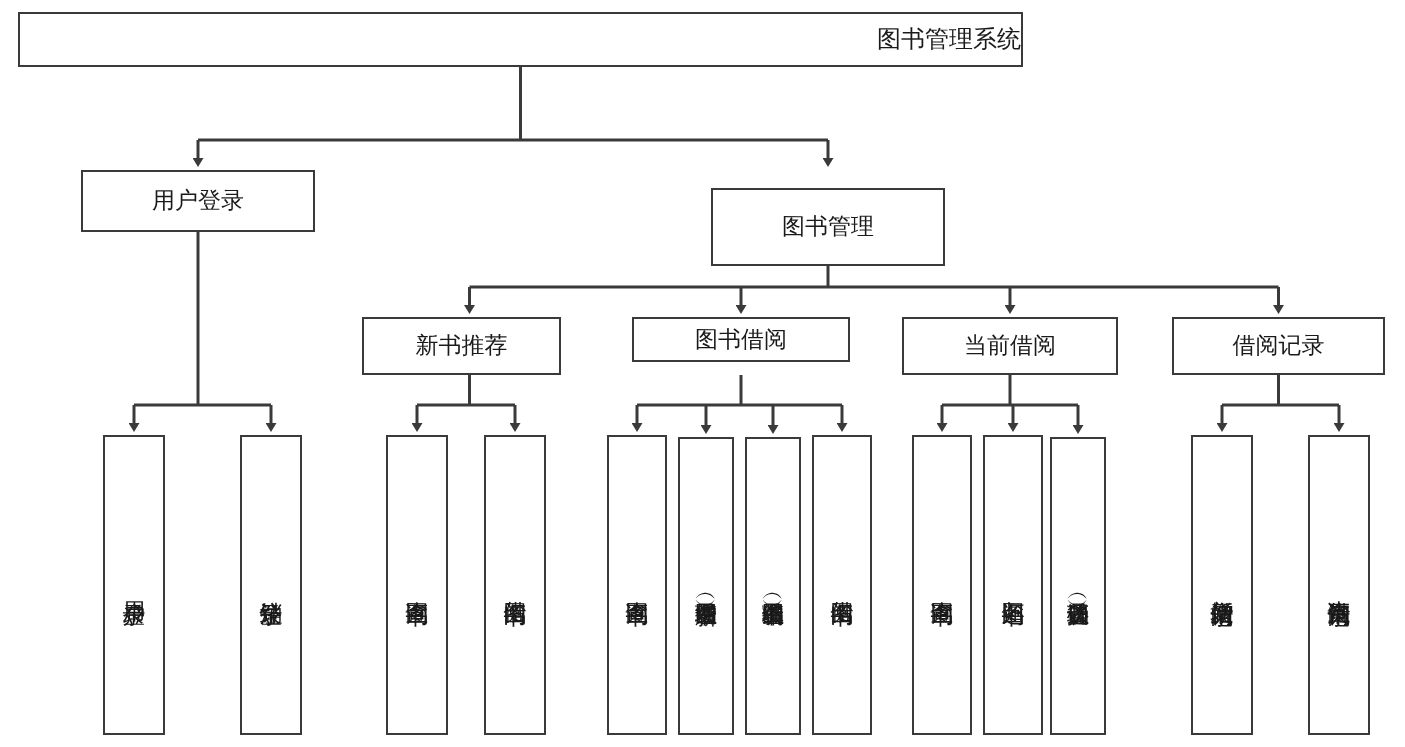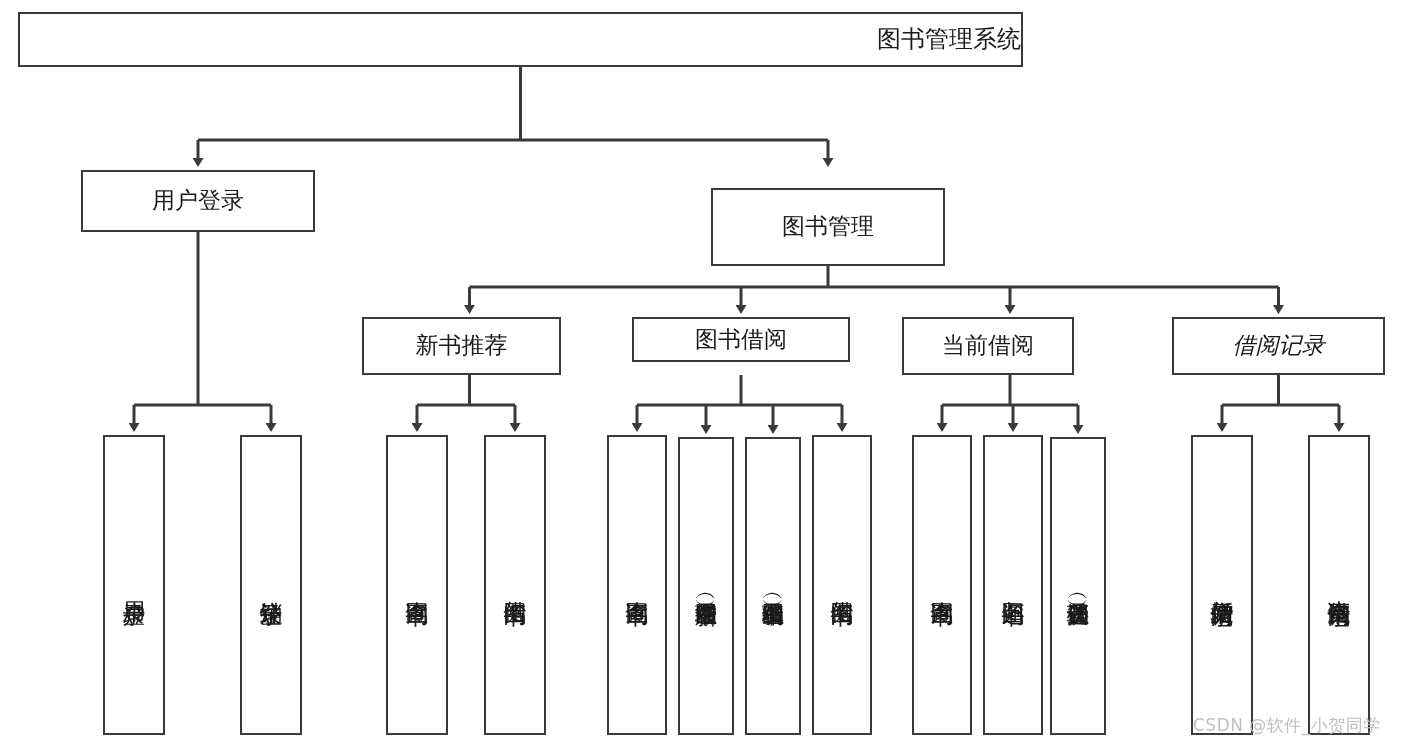--- a/index.html
+++ b/index.html
@@ -126,24 +126,24 @@
       </div>
       <div class="node horizontal" style="left: 711px; top: 188px; width: 234px; height: 78px;">
         <span class="label">图书管理</span>
       </div>
       <div class="node horizontal" style="left: 362px; top: 317px; width: 199px; height: 58px;">
         <span class="label">新书推荐</span>
       </div>
       <div class="node horizontal" style="left: 632px; top: 317px; width: 218px; height: 45px;">
         <span class="label">图书借阅</span>
       </div>
-      <div class="node horizontal" style="left: 902px; top: 317px; width: 172px; height: 58px;">
+      <div class="node horizontal" style="left: 902px; top: 317px; width: 216px; height: 58px;">
         <span class="label">当前借阅</span>
       </div>
-      <div class="node horizontal" style="left: 1172px; top: 317px; width: 213px; height: 58px; font-style: italic;">
+      <div class="node horizontal" style="left: 1172px; top: 317px; width: 213px; height: 58px;">
         <span class="label">借阅记录</span>
       </div>
       <div class="node vertical" style="left: 103px; top: 435px; width: 62px; height: 300px;">
         <span class="label">用户登录</span>
       </div>
       <div class="node vertical" style="left: 240px; top: 435px; width: 62px; height: 300px;">
         <span class="label">注销登录</span>
       </div>
       <div class="node vertical" style="left: 386px; top: 435px; width: 62px; height: 300px;">
         <span class="label">查询图书</span>
@@ -173,14 +173,13 @@
         <span class="label">确认归还（管理员）</span>
       </div>
       <div class="node vertical" style="left: 1191px; top: 435px; width: 62px; height: 300px;">
         <span class="label">新增借阅记录</span>
       </div>
       <div class="node vertical" style="left: 1308px; top: 435px; width: 62px; height: 300px;">
         <span class="label">查询借阅记录</span>
       </div>
     </div>
 
-  <div class="watermark">CSDN @软件_小贺同学</div>
 </div>
 
 </body></html>

